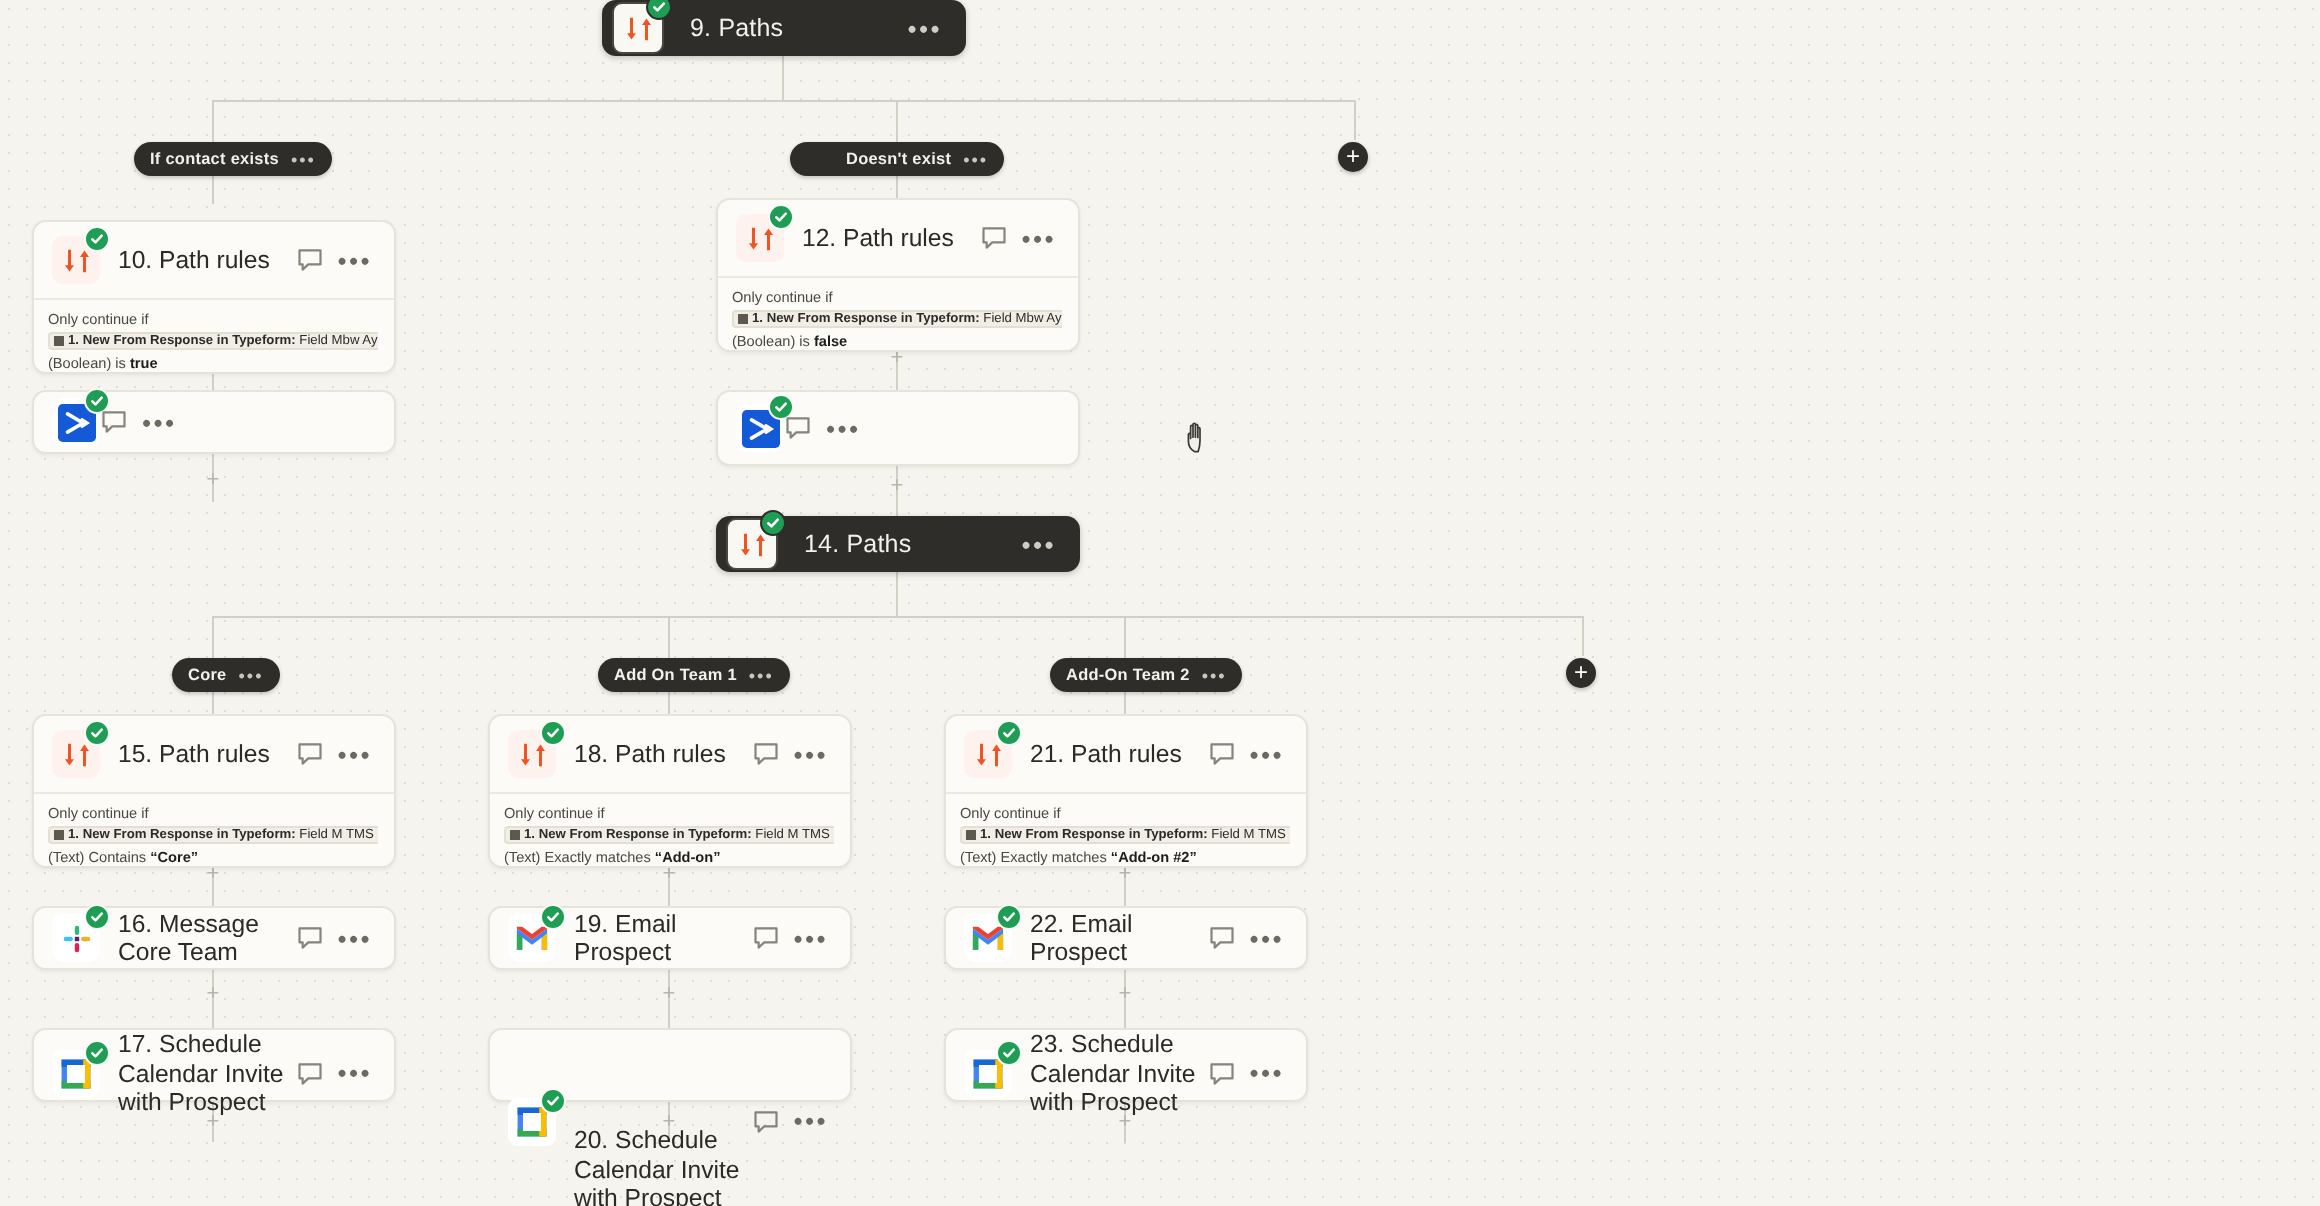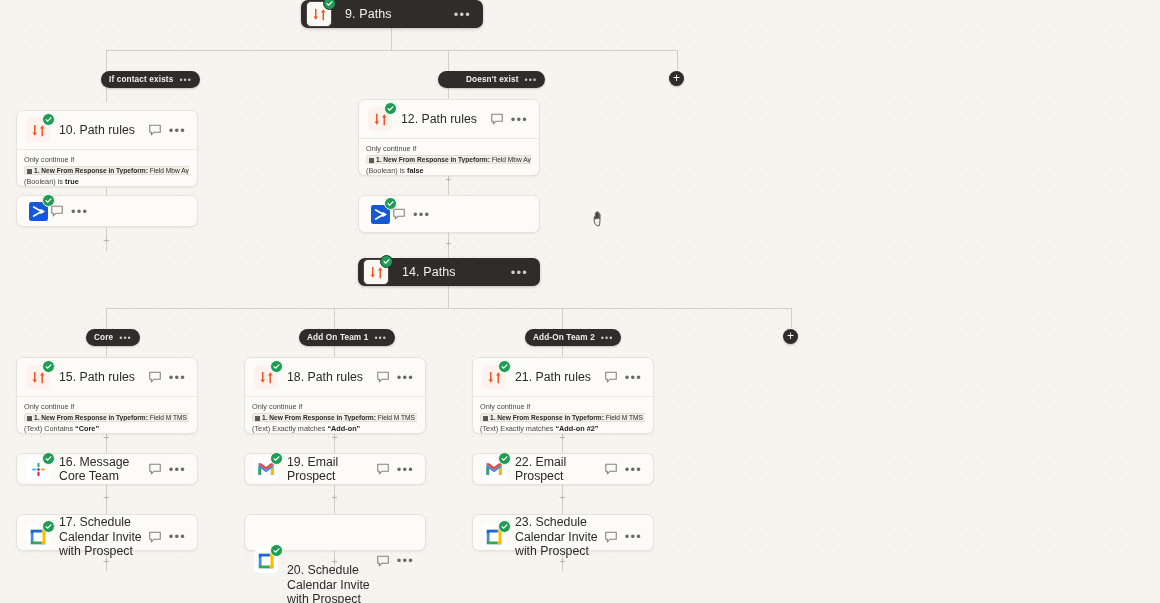--- a/index.html
+++ b/index.html
@@ -160,25 +160,25 @@
       <span class="badge">
         <svg width="7" height="7" viewBox="0 0 10 10">
             <path d="M1.6 5.2 L3.9 7.4 L8.4 2.6" stroke="#fff" stroke-width="1.8" fill="none" stroke-linecap="round" stroke-linejoin="round"></path>
           </svg>
       </span>
     </div>
     <div class="title" style="padding-left:13px;">9. Paths</div>
     <div class="dots">•••</div>
   </div>
 
-  <div class="pill" style="left:67px;top:71px;margin-left:34px;">
+  <div class="pill" style="left:67px;top:71px;">
     <span class="plabel">If contact exists</span>
     <span class="pdots">•••</span>
   </div>
-  <div class="pill" style="left:438px;top:71px;padding-left:28px;">
+  <div class="pill" style="left:395px;top:71px;padding-left:28px;">
     <span class="plabel">Doesn't exist</span>
     <span class="pdots">•••</span>
   </div>
   <div class="addbtn" style="left:669px;top:71px;"></div>
 
   <div class="card" style="left:16px;top:110px;width:180px;">
     <div class="card-head">
       <div class="appicon" style="background:#fdf2ee;">
         <svg width="15" height="15" viewBox="0 0 16 16">
           <path d="M4 2 L4 11" stroke="#f05423" stroke-width="1.6" fill="none"></path>

